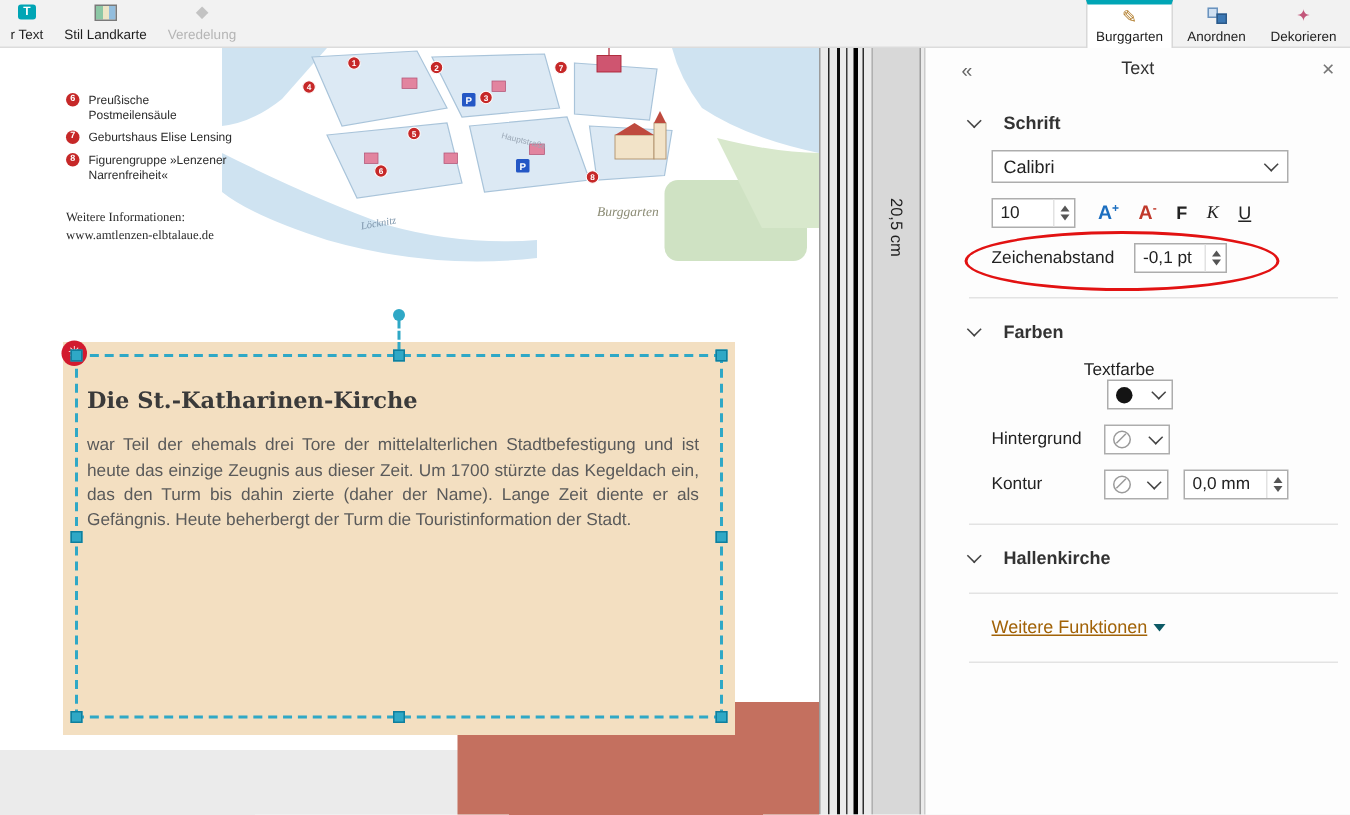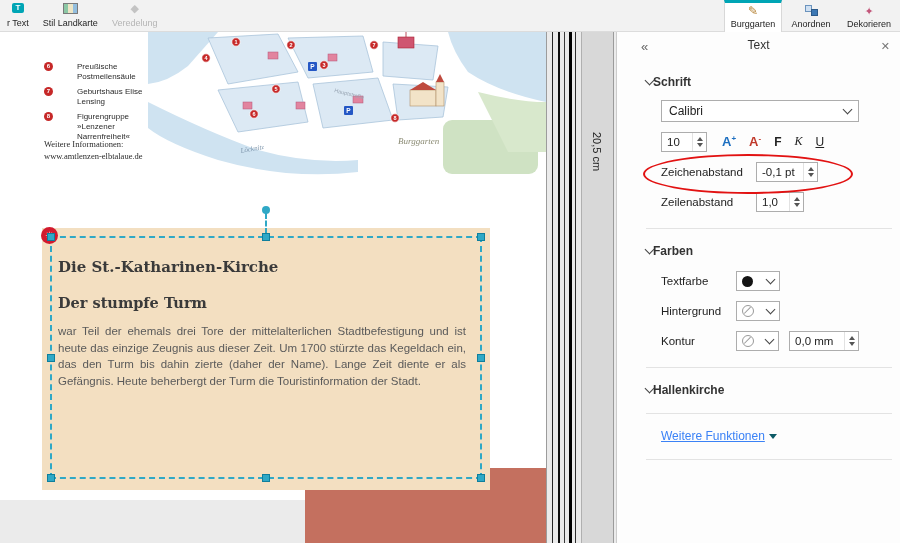--- a/index.html
+++ b/index.html
@@ -27,21 +27,21 @@
   .arrange-icon{position:relative;width:13px;height:11px;}
   .arrange-icon::before{content:"";position:absolute;left:0;top:0;width:7px;height:7px;background:#cfe0f2;border:1px solid #6b93bd;box-sizing:border-box;}
   .arrange-icon::after{content:"";position:absolute;right:0;bottom:0;width:7px;height:7px;background:#3c78b4;border:1px solid #2c5a8a;box-sizing:border-box;}
   .decor-icon{font-size:11px;line-height:12px;color:#c2567a;}
 
   
   .canvas{position:absolute;left:0;top:32px;width:616px;height:511px;background:#ebebeb;overflow:hidden;}
   .page{position:absolute;left:0;top:0;width:546px;height:468px;background:#fff;}
   .map-svg{position:absolute;left:148px;top:0;}
   .legend{position:absolute;left:44px;top:30px;width:112px;}
-  .legend-item{display:flex;gap:24px;margin-bottom:5px;font-size:8px;color:#2b2b2b;line-height:10px;}
+  .legend-item{display:flex;gap:6px;margin-bottom:5px;font-size:8px;color:#2b2b2b;line-height:10px;}
   .lnum{flex:none;width:9px;height:9px;border-radius:50%;background:#c62828;color:#fff;font-size:6px;
         line-height:9px;text-align:center;font-weight:bold;}
   .info{position:absolute;left:44px;top:106px;font-size:8.5px;color:#2b2b2b;line-height:12px;font-family:Liberation Serif, serif;}
 
   
   .textbox{position:absolute;left:42px;top:196px;width:448px;height:262px;background:#f3dfc1;}
   .sel{position:absolute;left:8px;right:8px;top:8px;bottom:11px;border:2px dashed #2fa8c6;}
   .h{position:absolute;width:8px;height:8px;background:#2fa8c6;border:1px solid #0f7f9d;box-sizing:border-box;}
   .h.tl{left:-5px;top:-5px}.h.tm{left:calc(50% - 4px);top:-5px}.h.tr{right:-5px;top:-5px}
   .h.lm{left:-5px;top:calc(50% - 4px)}.h.rm{right:-5px;top:calc(50% - 4px)}
@@ -67,55 +67,55 @@
          border-left:1px solid #b0b0b0;border-right:1px solid #9b9b9b;box-sizing:border-box;}
   .ruler span{position:absolute;left:9px;top:100px;writing-mode:vertical-rl;font-size:11px;color:#1e1e1e;}
 
   
   .panel{position:absolute;left:616px;top:32px;width:284px;height:511px;background:#fdfdfd;
          border-left:1px solid #cccccc;box-sizing:border-box;color:#222;}
   .ptitle{position:relative;height:22px;margin-top:6px;}
   .ptitle .collapse{position:absolute;left:24px;top:1px;color:#666;font-size:13px;}
   .ptitle .t{position:absolute;left:0;right:0;text-align:center;font-size:12px;color:#333;}
   .ptitle .close{position:absolute;right:10px;top:2px;color:#777;font-size:11px;}
-  .sechead{display:flex;align-items:center;gap:0;margin:15px 0 0 29px;font-weight:bold;font-size:12px;color:#333;}
+  .sechead{display:flex;align-items:center;gap:16px;margin:15px 0 0 29px;font-weight:bold;font-size:12px;color:#333;}
   .chev{width:6px;height:6px;border-left:1.6px solid #444;border-bottom:1.6px solid #444;
         transform:rotate(-45deg);margin-top:-3px;flex:none;}
   .scontent{margin-left:44px;width:198px;}
   .select{display:flex;align-items:center;justify-content:space-between;height:22px;border:1px solid #adadad;
           background:#fff;padding:0 7px;margin-top:11px;font-size:12px;box-sizing:border-box;}
   .cdown{width:6px;height:6px;border-right:1.6px solid #444;border-bottom:1.6px solid #444;
          transform:rotate(45deg);margin-top:-3px;flex:none;}
   .row{display:flex;align-items:center;margin-top:10px;}
   .spin{display:flex;align-items:stretch;height:20px;border:1px solid #adadad;background:#fff;box-sizing:border-box;}
   .spin .val{display:flex;align-items:center;padding:0 5px;font-size:11.5px;flex:1;}
   .spin .arr{width:13px;border-left:1px solid #e2e2e2;display:flex;flex-direction:column;
              align-items:center;justify-content:center;gap:2px;flex:none;}
   .tri-up{width:0;height:0;border:3px solid transparent;border-bottom:4px solid #555;}
   .tri-dn{width:0;height:0;border:3px solid transparent;border-top:4px solid #555;}
-  .w46{width:46px}.w62{width:62px}.w48{width:48px}.w72{width:72px}
+  .w46{width:56px}.w62{width:62px}.w48{width:48px}.w72{width:72px}
   .fmts{display:flex;align-items:center;gap:13px;margin-left:15px;font-size:12px;}
   .inc{color:#1d6fc0;font-weight:bold;font-size:13px;}
   .dec{color:#c0392b;font-weight:bold;font-size:13px;}
   .inc sup,.dec sup{font-size:8px;}
   .bold{font-weight:bold}.ital{font-style:italic;font-family:"Liberation Serif",serif}.und{text-decoration:underline}
   .plabel{width:95px;font-size:11.5px;flex:none;}
   .flabel{width:75px;font-size:11.5px;flex:none;}
   .prow{position:relative;}
   .annot{position:absolute;left:-18px;top:-8px;width:206px;height:36px;border:2.5px solid #e21212;
          border-radius:50%;pointer-events:none;}
   .cbox{display:flex;align-items:center;justify-content:space-between;width:44px;height:20px;
         border:1px solid #adadad;background:#fff;padding:0 5px;box-sizing:border-box;}
   .dot{width:11px;height:11px;border-radius:50%;background:#141414;}
   .none{position:relative;width:12px;height:12px;border:1.5px solid #9a9a9a;border-radius:50%;box-sizing:border-box;}
   .none::after{content:"";position:absolute;left:0px;top:3.6px;width:8.5px;border-top:1.5px solid #9a9a9a;
                transform:rotate(-45deg);}
   .sep{border:0;border-top:1px solid #e3e3e3;margin:16px 8px 0 29px;}
   .link-row{margin:15px 0 0 44px;display:flex;align-items:center;gap:4px;}
-  .link{color:#3b82f6;text-decoration:underline;font-size:12px;}
+  .link{color:#a16207;text-decoration:underline;font-size:12px;}
   .link-arr{width:0;height:0;border:4px solid transparent;border-top:5px solid #0d5a66;margin-top:5px;}
 </style>
 </head>
 <body>
 
 <div class="toolbar">
   <div class="tb-left">
     <div class="tool-btn">
       <span class="text-icon">T</span>
       <span class="lbl">r Text</span>
@@ -223,21 +223,20 @@
     <div class="info">
       <div>Weitere Informationen:</div>
       <div>www.amtlenzen-elbtalaue.de</div>
     </div>
 
     <div class="salmon"></div>
 
     <div class="textbox">
       <div class="tb-content">
         <div class="tbh1">Die St.-Katharinen-Kirche</div>
-        <div class="tbh2">Der stumpfe Turm</div>
         <p class="tbp">war Teil der ehemals drei Tore der mittelalterlichen Stadtbefestigung und ist heute das einzige Zeugnis aus dieser Zeit. Um 1700 stürzte das Kegeldach ein, das den Turm bis dahin zierte (daher der Name). Lange Zeit diente er als Gefängnis. Heute beherbergt der Turm die Touristinformation der Stadt.</p>
       </div>
       <div class="sel">
         <span class="stem"></span>
         <span class="knob"></span>
         <span class="anchor">✳</span>
         <span class="h tl"></span>
         <span class="h tm"></span>
         <span class="h tr"></span>
         <span class="h lm"></span>
@@ -296,40 +295,30 @@
       <span class="plabel">Zeichenabstand</span>
       <div class="spin w62">
         <span class="val">-0,1 pt</span>
         <span class="arr">
             <i class="tri-up"></i>
             <i class="tri-dn"></i>
           </span>
       </div>
       <div class="annot"></div>
     </div>
-    <div class="row">
-      <span class="plabel">Zeilenabstand</span>
-      <div class="spin w48">
-        <span class="val">1,0</span>
-        <span class="arr">
-            <i class="tri-up"></i>
-            <i class="tri-dn"></i>
-          </span>
-      </div>
-    </div>
   </div>
 
   <hr class="sep">
 
   <div class="sechead">
     <span class="chev"></span>
     <span>Farben</span>
   </div>
   <div class="scontent">
-    <div class="row" style="margin-top:13px;">
+    <div class="row" style="margin-top:13px;flex-direction:column;">
       <span class="flabel">Textfarbe</span>
       <div class="cbox">
         <span class="dot"></span>
         <span class="cdown"></span>
       </div>
     </div>
     <div class="row">
       <span class="flabel">Hintergrund</span>
       <div class="cbox">
         <span class="none"></span>

